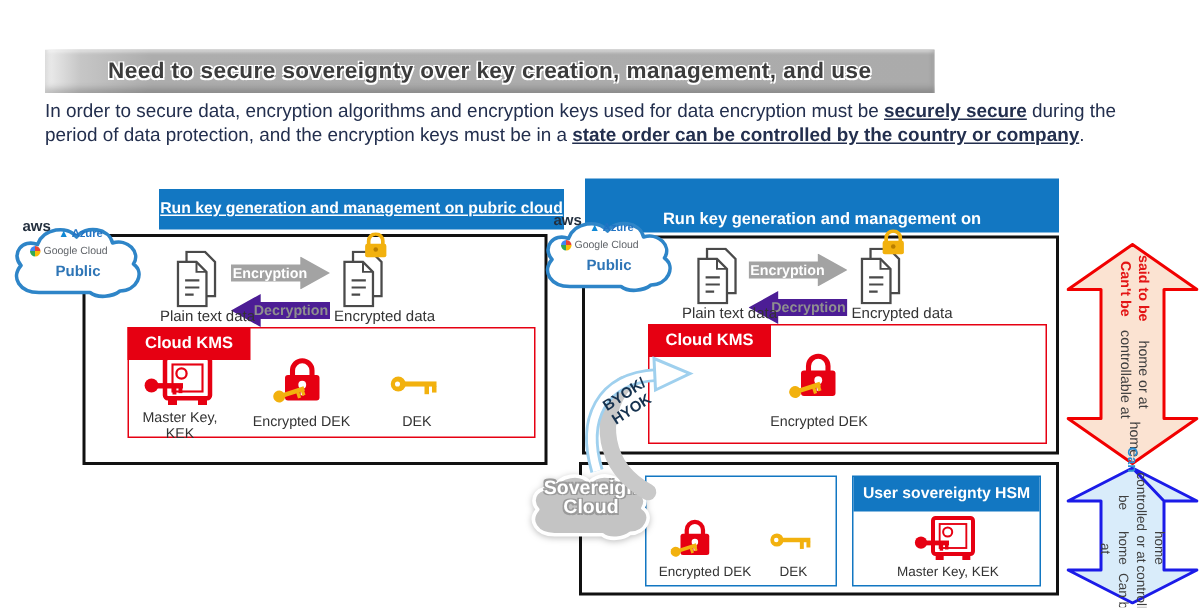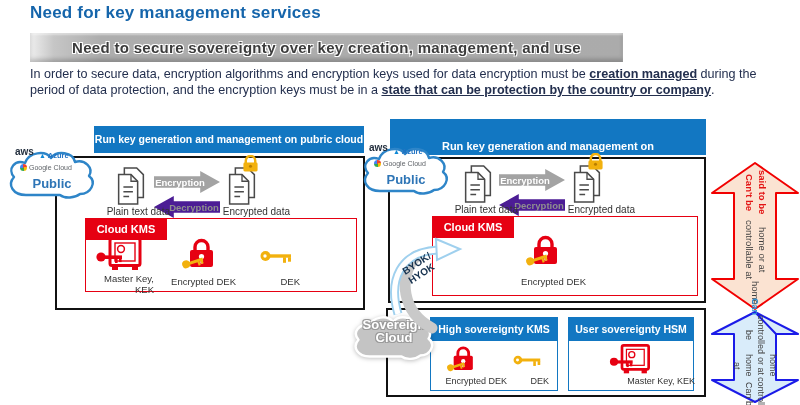--- a/index.html
+++ b/index.html
@@ -13,48 +13,48 @@
   .banner { left:30px; top:33px; width:593px; height:29px; text-align:center; line-height:29px;
     font-size:15px; font-weight:bold; color:#3c3c3c; letter-spacing:.3px;
     background:linear-gradient(to right,#efefef 0,#c6c6c6 4%,#adadad 12%,#ababab 100%);
     box-shadow:inset 0 -3px 4px rgba(0,0,0,.20), inset 0 2px 2px rgba(255,255,255,.45);
     text-shadow:-1px -1px 0 #fff,1px -1px 0 #fff,-1px 1px 0 #fff,1px 1px 0 #fff; }
 
   .intro { left:30px; top:67px; width:750px; font-size:12.6px; line-height:15.8px; color:#232f4e; font-weight:normal; }
   .intro .em { font-weight:bold; text-decoration:underline; }
 
   .hdr-bar { background:#1277c2; color:#fff; font-weight:bold; text-align:center; white-space:pre-line; }
-  .lp-bar { left:94px; top:126px; width:270px; height:27px; font-size:10.5px; line-height:27px; }
+  .lp-bar { left:106px; top:126px; width:270px; height:27px; font-size:10.5px; line-height:27px;text-decoration:underline; }
   .rp-bar { left:390px; top:119px; width:316px; height:36px; font-size:11px; line-height:14px; padding-top:20px; }
 
   .blackbox { border:2.5px solid #111; background:#fff; }
   .lp-box { left:55px; top:156px; width:310px; height:154px; }
   .rp-box { left:388px; top:157px; width:318px; height:146px; }
   .sov-box { left:386px; top:308px; width:320px; height:89px; }
 
   .kms-box { border:1.5px solid #e60012; background:#fff; }
   .kms-tab { background:#e60012; color:#fff; font-size:11px; font-weight:bold; text-align:center; line-height:22px; width:82px; height:22px; }
 
-  .icon-label { font-size:9.5px; color:#333; text-align:right; white-space:pre-line; line-height:11px; }
+  .icon-label { font-size:9.5px; color:#333; text-align:center; white-space:pre-line; line-height:11px; }
   .flow-label { font-size:10px; color:#333; text-align:right; }
 
   .barrow { height:22px; width:66px; display:flex; align-items:center; justify-content:center; font-size:9.5px; font-weight:bold; }
   .barrow.r { clip-path:polygon(0 24%,70% 24%,70% 0,100% 50%,70% 100%,70% 76%,0 76%); background:#a3a3a3; color:#fff; padding-right:14px; }
   .barrow.l { clip-path:polygon(100% 24%,30% 24%,30% 0,0 50%,30% 100%,30% 76%,100% 76%); background:#4c1d95; color:#8f8f8f; padding-left:14px; }
 
   .cloud-wrap { width:100px; height:64px; z-index:6; }
   .cloud-wrap svg { position:absolute; left:0; top:0; }
   .cloud-logos { position:absolute; left:0; top:0; width:100%; height:100%; }
   .aws { position:absolute; left:13px; top:6px; font-size:10px; font-weight:bold; color:#232f3e;text-align:right; }
   .azure { position:absolute; left:37px; top:11px; font-size:7.5px; color:#2273c3; font-weight:bold; }
   .azure .tri { color:#0f89d6; font-size:7px; }
   .gcloud { position:absolute; left:18px; top:24px; font-size:7px; color:#5f6368; display:flex; align-items:center; gap:2px; }
   .g-dot { display:inline-block; width:7px; height:7px; border-radius:50%;
     background:conic-gradient(#ea4335 0 25%,#fbbc05 0 50%,#34a853 0 75%,#4285f4 0 100%); }
-  .public-lbl { position:absolute; left:0; top:36px; width:100%; text-align:center; font-size:13px; font-weight:bold; color:#2e75b6; }
+  .public-lbl { position:absolute; left:0; top:36px; width:100%; text-align:center; font-size:10px; font-weight:bold; color:#2e75b6; }
 
   .sov-cloud { width:112px; height:58px; z-index:6; filter:drop-shadow(0 1px 2px rgba(0,0,0,.25)); }
   .sov-cloud-lbl { position:absolute; left:0; top:12px; width:100%; text-align:center; font-weight:bold; color:#fff;
     font-size:13px; line-height:13px; white-space:pre-line;
     text-shadow:-1px -1px 0 #9a9a9a,1px -1px 0 #9a9a9a,-1px 1px 0 #9a9a9a,1px 1px 0 #9a9a9a; }
 
   .sub-box { border:1px solid #1277c2; background:#fff; }
   .sub-hdr { background:#1277c2; color:#fff; font-size:10.5px; font-weight:bold; text-align:center; line-height:23px; height:23px; }
 
   .vtext { display:flex; align-items:center; justify-content:center; writing-mode:vertical-lr;
@@ -68,25 +68,24 @@
 
   .footnote { left:36px; top:350px; font-size:11px; color:#3a3a3a; line-height:14px; white-space:pre-line; }
 
   .z5 { z-index:5; } .z7 { z-index:7; }
 </style>
 </head>
 <body>
 
 <div class="stage">
 
-  <div class="abs page-title">Need for key management services</div>
 
   <div class="abs banner">Need to secure sovereignty over key creation, management, and use</div>
 
-  <div class="abs intro"><span>In order to secure data, encryption algorithms and encryption keys used for data encryption must be </span><span class="em">creation managed</span><span> during the period of data protection, and the encryption keys must be in a </span><span class="em">state that can be protection by the country or company</span><span>.</span></div>
+  <div class="abs intro"><span>In order to secure data, encryption algorithms and encryption keys used for data encryption must be </span><span class="em">securely secure</span><span> during the period of data protection, and the encryption keys must be in a </span><span class="em">state order can be controlled by the country or company</span><span>.</span></div>
 
   <div class="abs hdr-bar lp-bar">Run key generation and management on pubric cloud</div>
   <div class="abs blackbox lp-box"></div>
 
   <div class="abs cloud-wrap" style="left:2px;top:140px;">
     <svg width="100" height="64" viewBox="0 0 100 62">
       <path d="M24 54 C11 54 5 44 12 36 C5 28 13 18 23 22 C27 11 43 9 49 17 C55 9 71 11 73 21 C83 18 92 27 87 35 C95 41 89 53 78 53 C73 57 63 58 58 54 Z" fill="#ffffff" stroke="#2e85c8" stroke-width="2.4" stroke-linejoin="round"></path>
     </svg>
     <div class="cloud-logos">
       <span class="aws">aws</span><i class="aws-swoosh"></i>
@@ -240,21 +239,20 @@
 
   <div class="abs sov-cloud" style="left:338px;top:306px;">
     <svg width="112" height="58" viewBox="0 0 100 62">
       <path d="M24 54 C11 54 5 44 12 36 C5 28 13 18 23 22 C27 11 43 9 49 17 C55 9 71 11 73 21 C83 18 92 27 87 35 C95 41 89 53 78 53 C73 57 63 58 58 54 Z" fill="#c4c4c4" stroke="#ffffff" stroke-width="2.6" stroke-linejoin="round"></path>
     </svg>
     <div class="sov-cloud-lbl">Sovereign
 Cloud</div>
   </div>
 
   <div class="abs sub-box" style="left:430px;top:317px;width:128px;height:74px;">
-    <div class="sub-hdr">High sovereignty KMS</div>
     <svg style="position:absolute;left:14px;top:27px;" width="34" height="30" viewBox="0 0 40 36">
       <path d="M15 14 v-4 a6.5 6.5 0 0 1 13 0 v4" fill="none" stroke="#e60012" stroke-width="3.4"></path>
       <rect x="10" y="13" width="23" height="17" rx="2" fill="#e60012"></rect>
       <circle cx="21.5" cy="19.5" r="2.6" fill="#fff"></circle>
       <rect x="20.4" y="20.5" width="2.3" height="6" fill="#fff"></rect>
       <g transform="translate(0,23) rotate(-18)">
         <circle cx="4.5" cy="6" r="4" fill="#f2b10e"></circle>
         <rect x="7" y="4.6" width="15" height="3" fill="#f2b10e"></rect>
         <rect x="16" y="7.2" width="2.2" height="4" fill="#f2b10e"></rect>
         <rect x="19.3" y="7.2" width="2.2" height="3.2" fill="#f2b10e"></rect>

